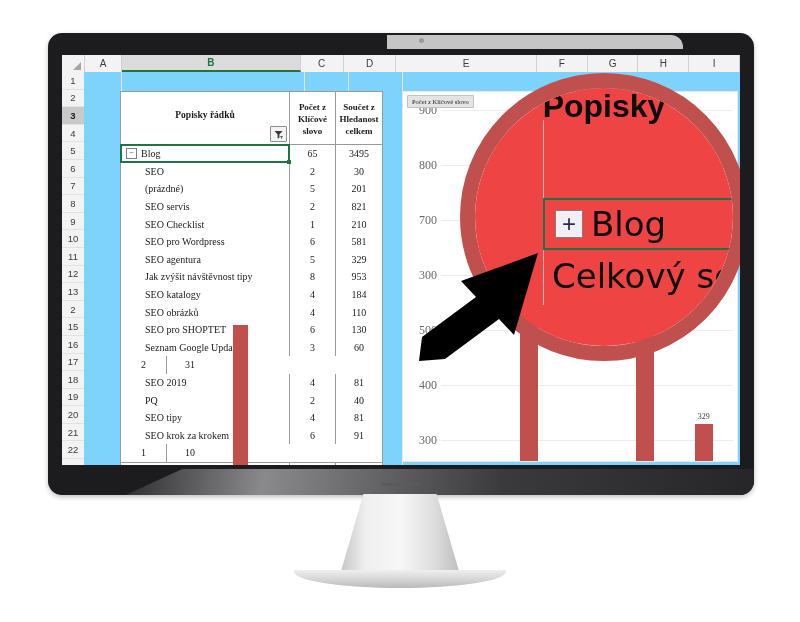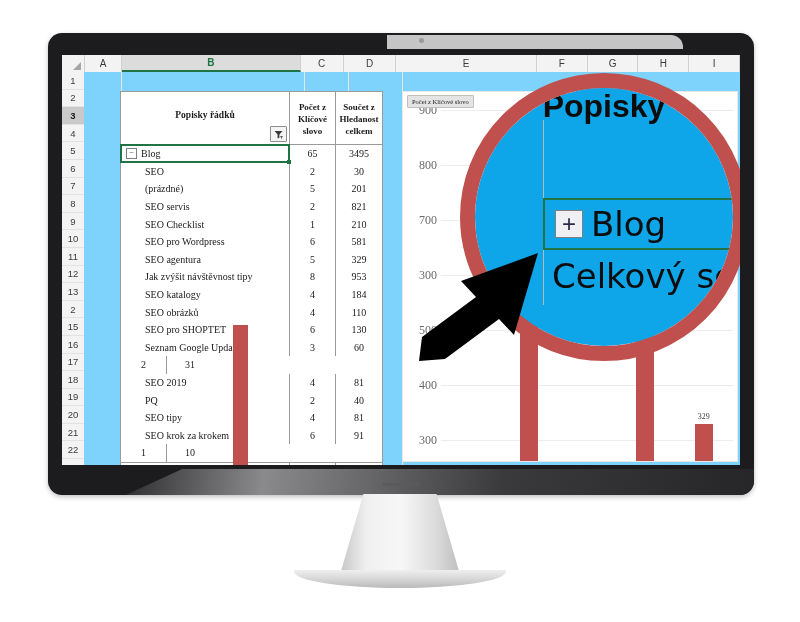--- a/index.html
+++ b/index.html
@@ -355,21 +355,21 @@
     top: 18px;
     width: 288px;
     height: 288px;
     z-index: 20;
     pointer-events: none;
   }
   #mag-lens {
     position: absolute;
     inset: 15px;
     border-radius: 50%;
-    background: #0ea5e9;
+    background: #ef4444;
     overflow: hidden;
   }
   #mag-ring {
     position: absolute;
     inset: 0;
     border-radius: 50%;
     border: 15px solid #c0504d;
     box-sizing: border-box;
     z-index: 22;
   }

